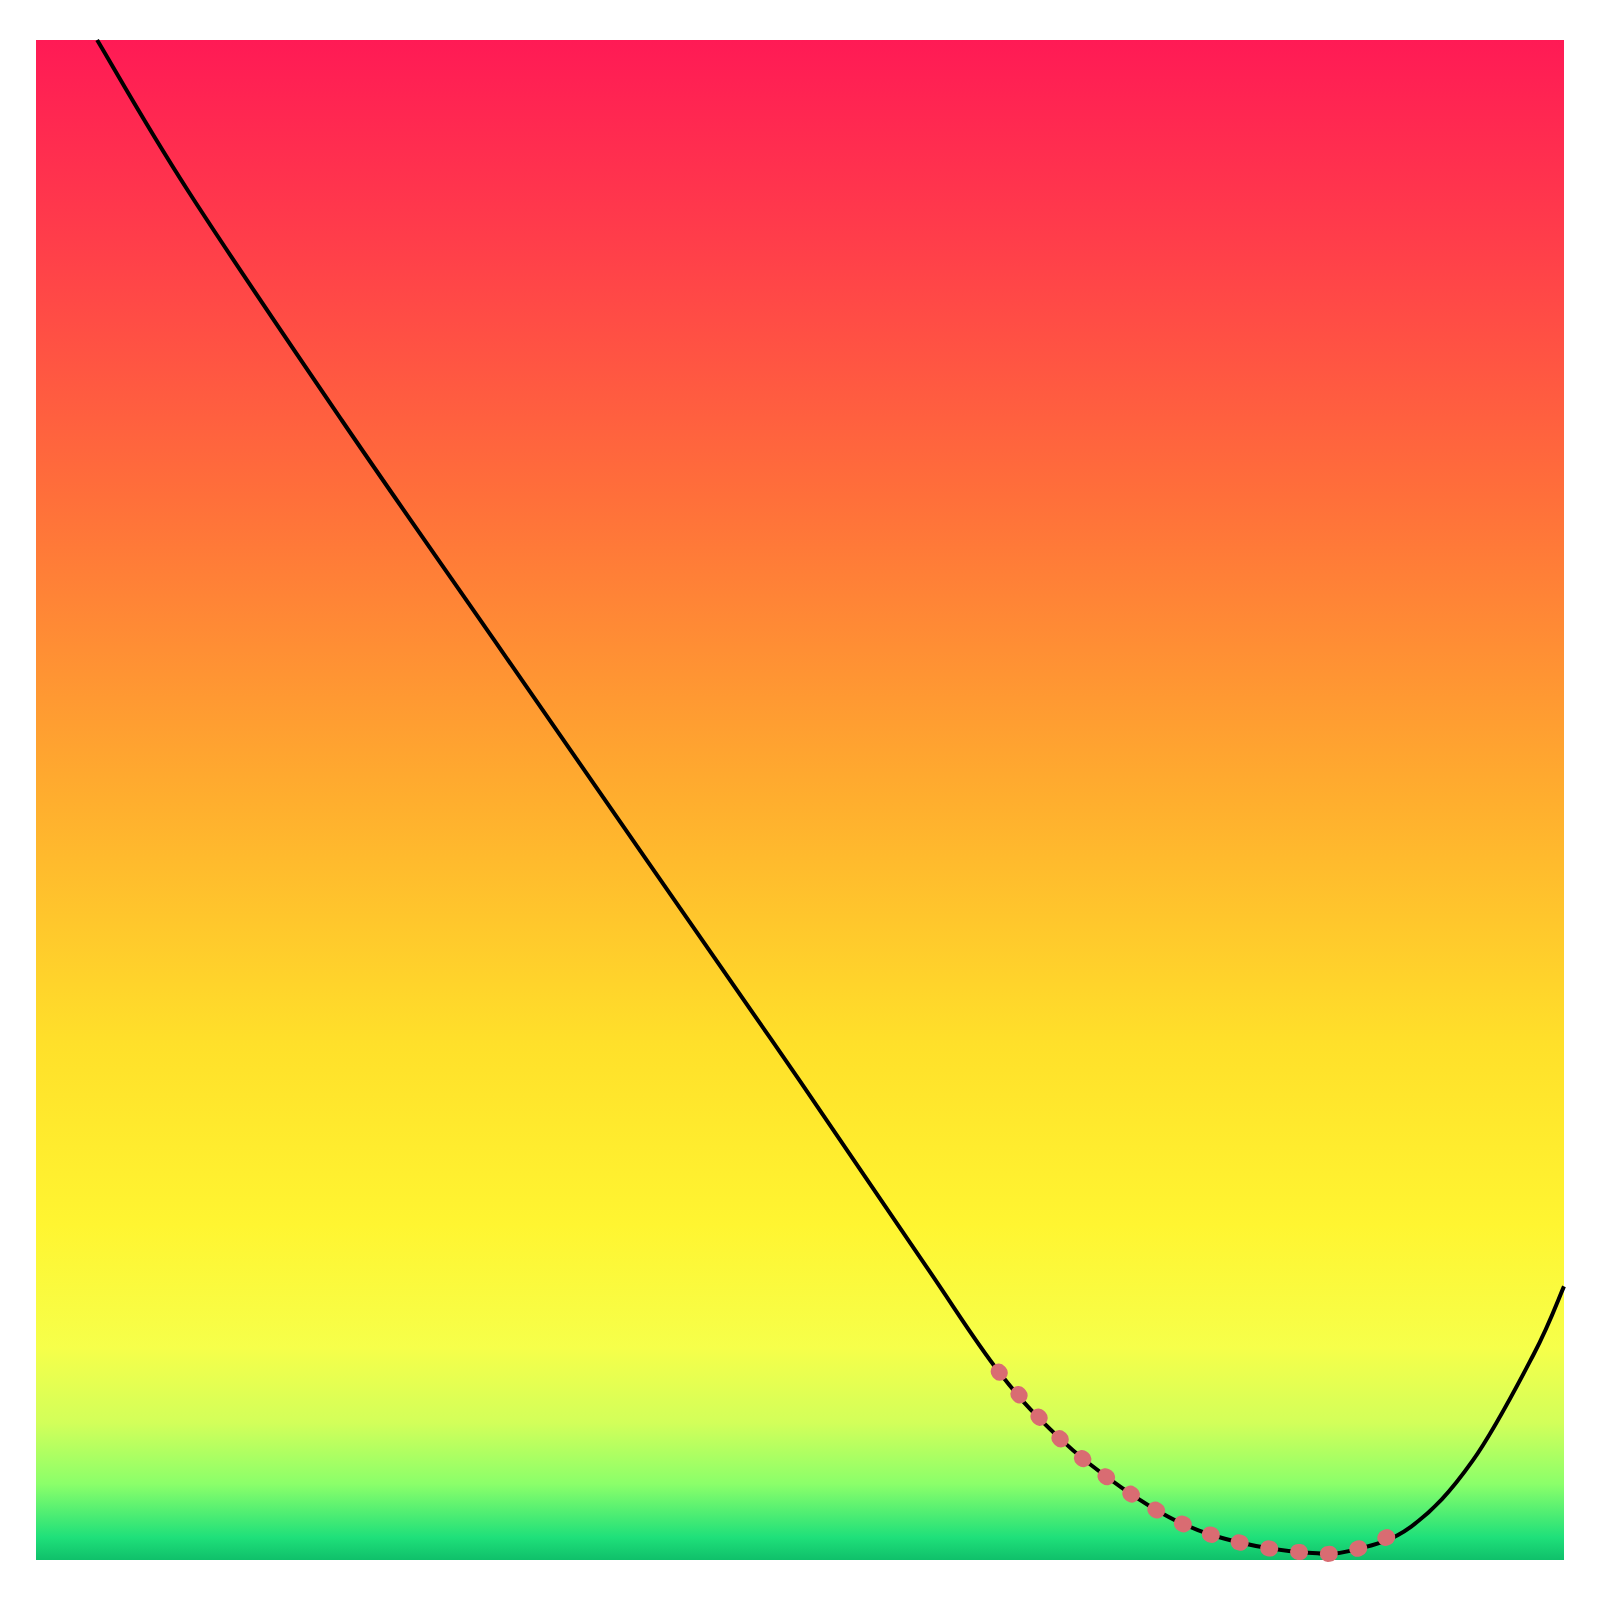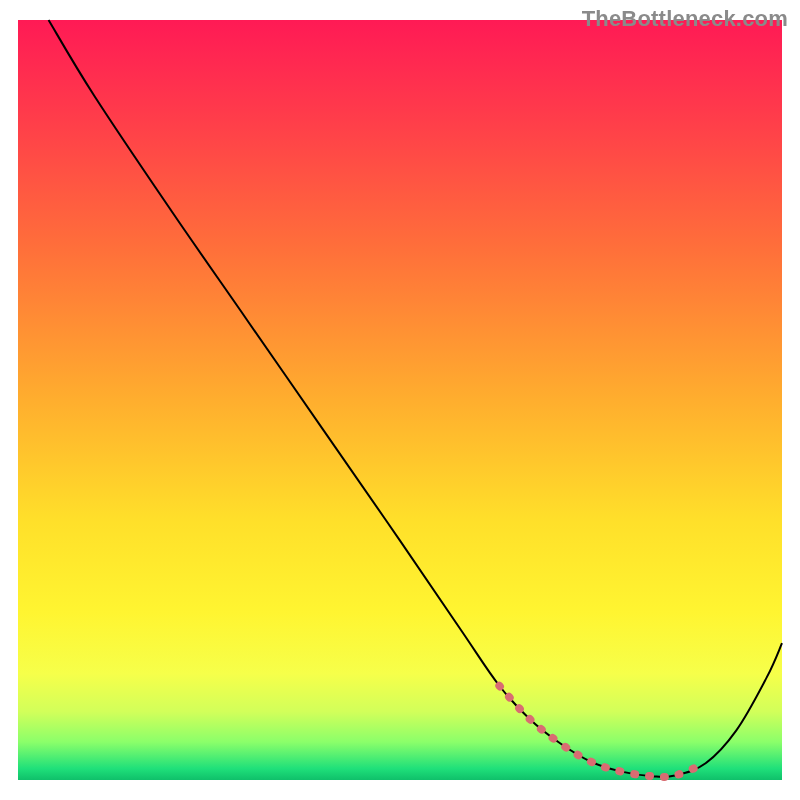--- a/index.html
+++ b/index.html
@@ -42,21 +42,20 @@
     stroke-width: 8;
     stroke-linecap: round;
     stroke-linejoin: round;
     stroke-dasharray: 1 14;
   }
 </style>
 </head>
 <body>
 
 <div class="chart-container">
-  <div class="watermark">TheBottleneck.com</div>
   <svg class="plot" width="800" height="800" viewBox="0 0 800 800">
     <defs>
       <linearGradient id="bgGrad" x1="0" y1="0" x2="0" y2="1">
           <stop offset="0%" stop-color="#ff1a55"></stop>
           <stop offset="12%" stop-color="#ff3a4b"></stop>
           <stop offset="30%" stop-color="#ff6f3a"></stop>
           <stop offset="50%" stop-color="#ffae2e"></stop>
           <stop offset="66%" stop-color="#ffe02a"></stop>
           <stop offset="78%" stop-color="#fff531"></stop>
           <stop offset="86%" stop-color="#f6ff4a"></stop>

